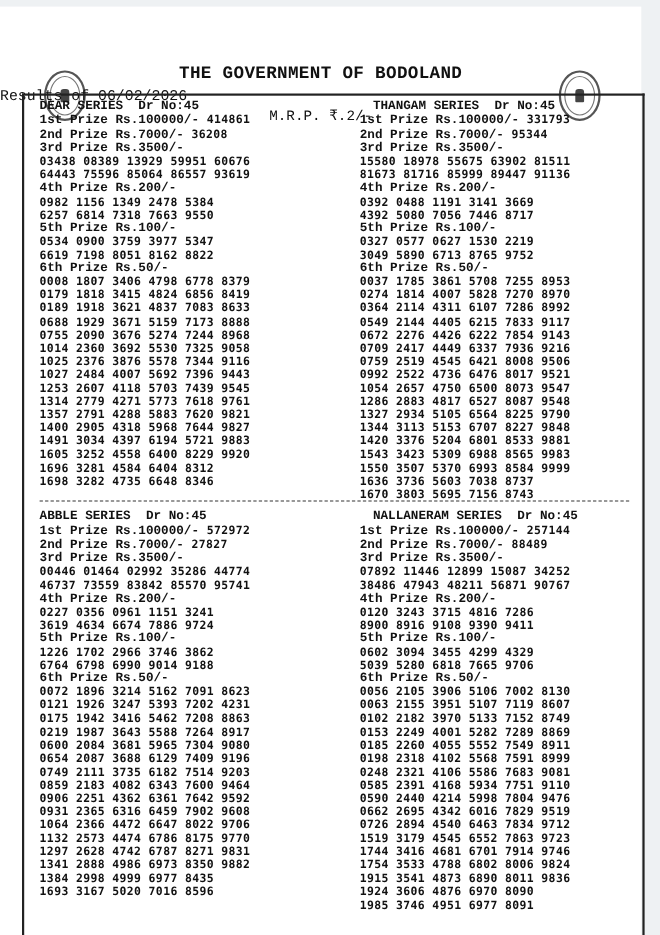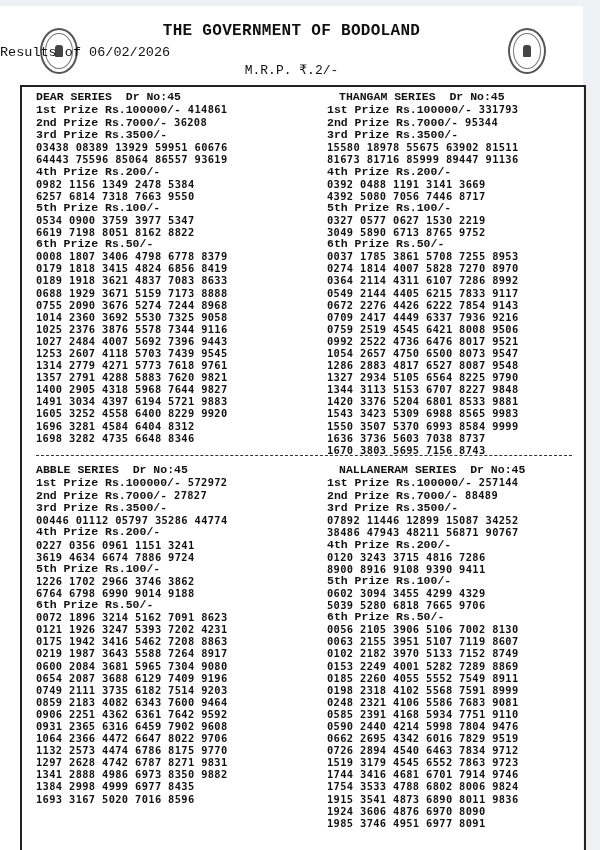--- a/index.html
+++ b/index.html
@@ -7,21 +7,21 @@
       width: 600px; height: 850px; overflow: hidden;
       background: #eef1f3;
       font-family: "Liberation Mono", "DejaVu Sans Mono", monospace;
       color: #111;
     }
     .page {
       position: absolute; left: 0; top: 6px;
       width: 583px; height: 844px;
       background: #ffffff;
     }
-    .header { position: relative; height: 88px; }
+    .header { position: relative; height: 88px; margin-top: 36px; }
     .seal {
       position: absolute; top: 22px; width: 34px; height: 42px;
       border: 2px solid #555; border-radius: 50%;
       display: flex; align-items: center; justify-content: center;
     }
     .seal.left { left: 40px; }
     .seal.right { left: 508px; }
     .seal .inner {
       width: 26px; height: 34px; border: 1px solid #777; border-radius: 50%;
       display: flex; align-items: center; justify-content: center;
@@ -156,21 +156,22 @@
         <div class="nums row">1550 3507 5370 6993 8584 9999</div>
         <div class="nums row">1636 3736 5603 7038 8737</div>
         <div class="nums row">1670 3803 5695 7156 8743</div>
       </div>
     <div class="divider" style="width:536px;"></div>
     <div class="quad q-bl">
         <div class="series-title row"><span>ABBLE SERIES</span><span>  </span><span class="dr">Dr No:45</span></div>
         <div class="prize-head row"><span>1st Prize Rs.100000/-</span><span> </span><span class="nums">572972</span></div>
         <div class="prize-head row"><span>2nd Prize Rs.7000/-</span><span> </span><span class="nums">27827</span></div>
         <div class="prize-head row">3rd Prize Rs.3500/-</div>
-        <div class="nums row">00446 01112 05797 35286 44774</div>
+        <div class="nums row">00446 01464 02992 35286 44774</div>
+        <div class="nums row">46737 73559 83842 85570 95741</div>
         <div class="prize-head row">4th Prize Rs.200/-</div>
         <div class="nums row">0227 0356 0961 1151 3241</div>
         <div class="nums row">3619 4634 6674 7886 9724</div>
         <div class="prize-head row">5th Prize Rs.100/-</div>
         <div class="nums row">1226 1702 2966 3746 3862</div>
         <div class="nums row">6764 6798 6990 9014 9188</div>
         <div class="prize-head row">6th Prize Rs.50/-</div>
         <div class="nums row">0072 1896 3214 5162 7091 8623</div>
         <div class="nums row">0121 1926 3247 5393 7202 4231</div>
         <div class="nums row">0175 1942 3416 5462 7208 8863</div>

